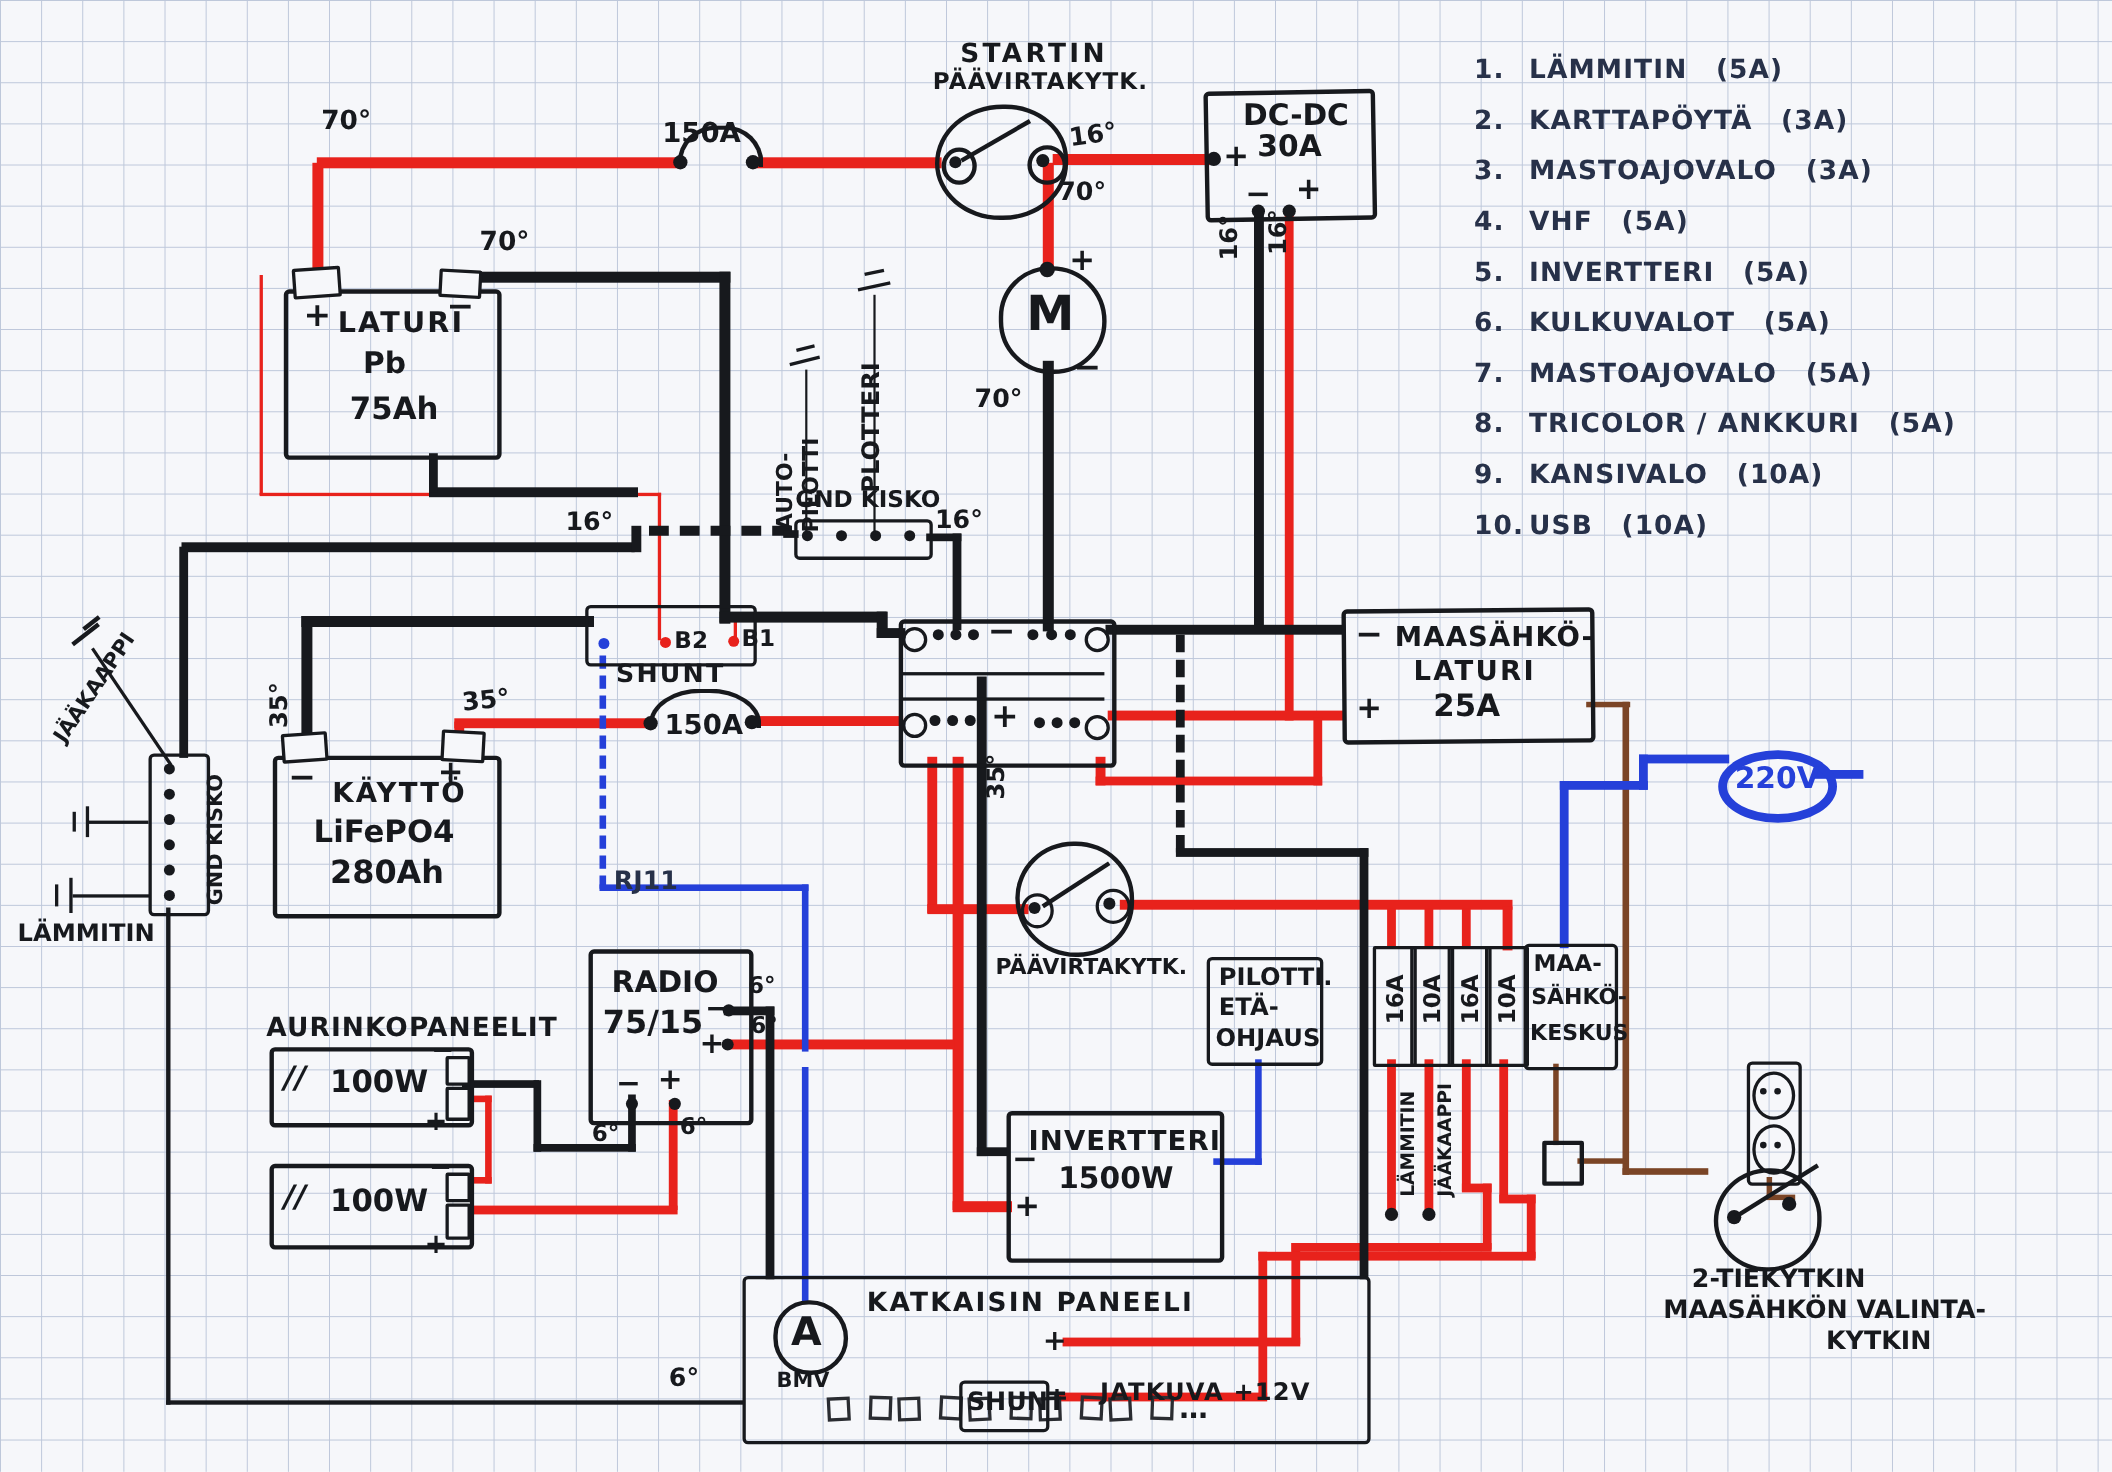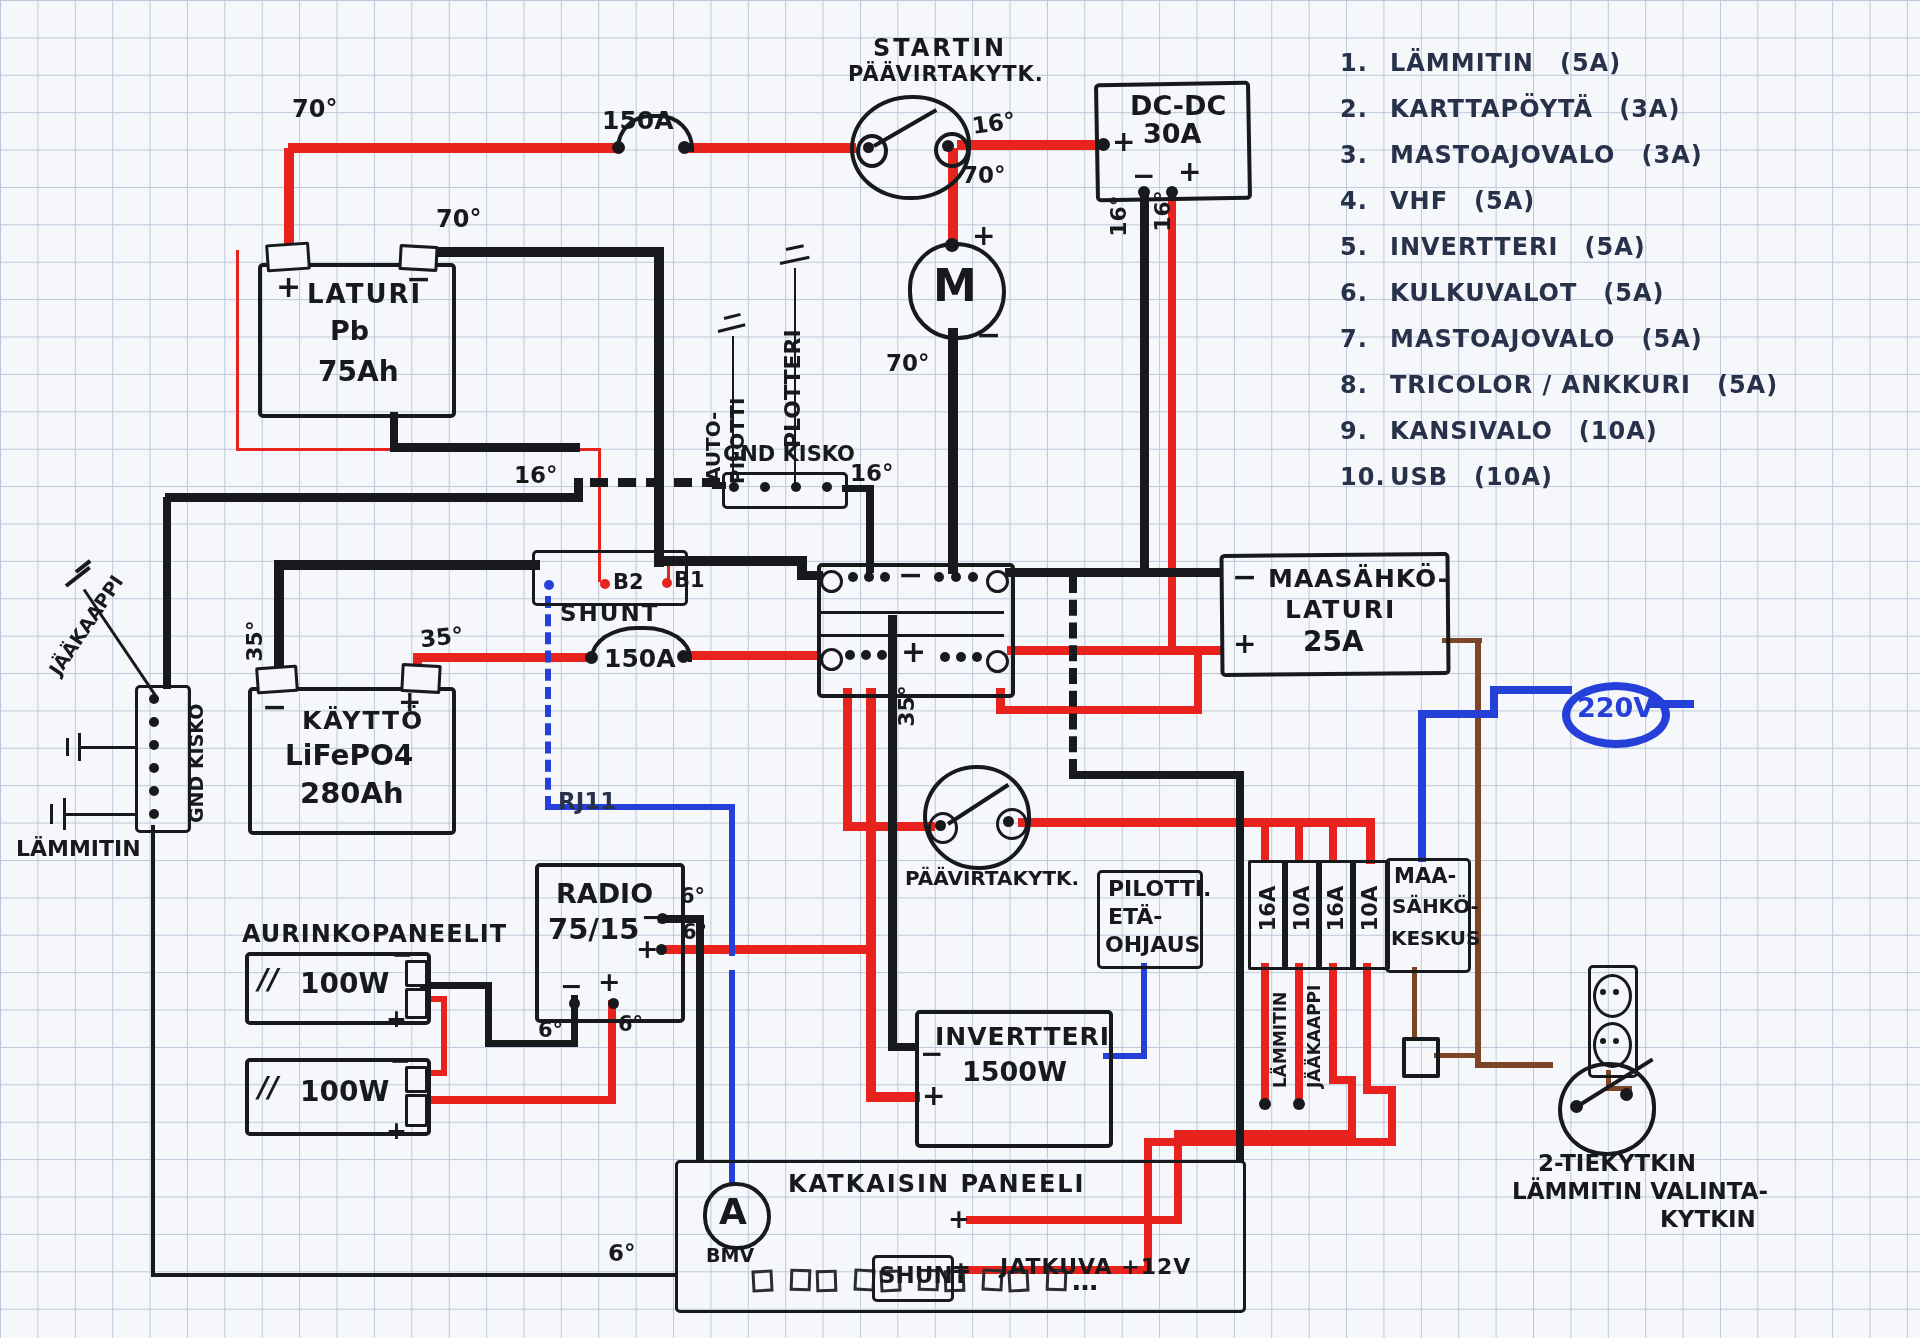--- a/index.html
+++ b/index.html
@@ -418,16 +418,16 @@
   <div class="dot" style="left: 1600px; top: 989px; width: 6px; height: 6px; background-color: rgb(23, 25, 29);"></div>
   <div class="dot" style="left: 1613px; top: 989px; width: 6px; height: 6px; background-color: rgb(23, 25, 29);"></div>
   <div class="ring" style="left:1593px;top:1022px;width:33px;height:40px;border-width:3px"></div>
   <div class="dot" style="left: 1600px; top: 1038px; width: 6px; height: 6px; background-color: rgb(23, 25, 29);"></div>
   <div class="dot" style="left: 1613px; top: 1038px; width: 6px; height: 6px; background-color: rgb(23, 25, 29);"></div>
   <div class="circle" style="left:1558px;top:1062px;width:90px;height:86px;border-radius:52% 48% 50% 50%"></div>
   <div class="dot" style="left: 1570px; top: 1100px; width: 13px; height: 13px; background-color: rgb(23, 25, 29);"></div>
   <div class="dot" style="left: 1620px; top: 1088px; width: 13px; height: 13px; background-color: rgb(23, 25, 29);"></div>
   <div class="seg" style="left:1578px;top:1104px;width:88px;transform:rotate(-32deg)"></div>
   <div class="lbl" style="left:1538px;top:1152px;font-size:23px">2-TIEKYTKIN</div>
-  <div class="lbl" style="left:1512px;top:1180px;font-size:23px">LÄMMITIN VALINTA-</div>
+  <div class="lbl" style="left:1512px;top:1180px;font-size:23px">MAASÄHKÖN VALINTA-</div>
   <div class="lbl" style="left:1660px;top:1208px;font-size:23px">KYTKIN</div>
 
 </div>
 
 </body></html>

